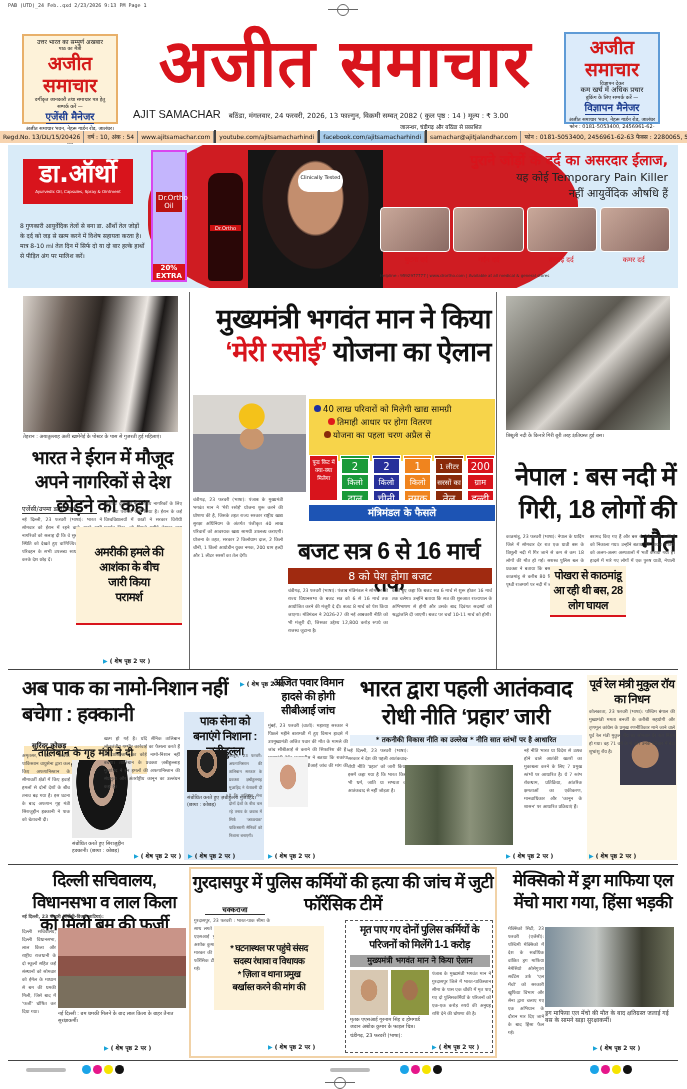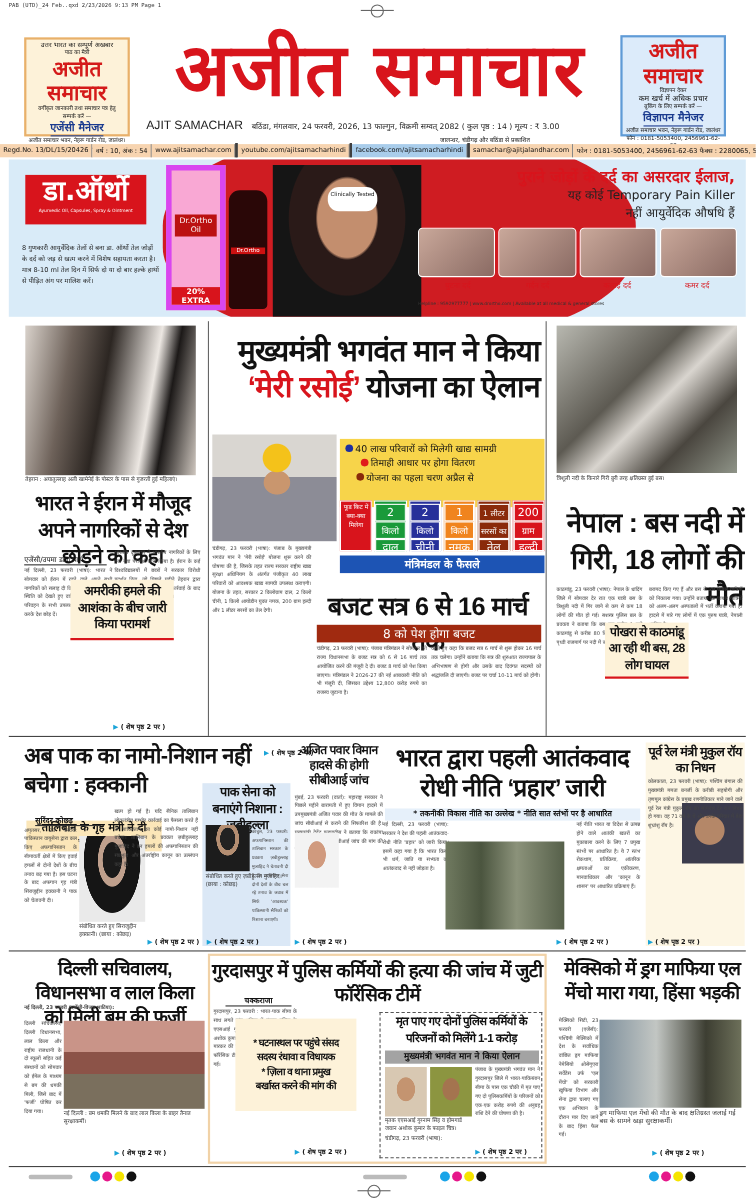--- a/index.html
+++ b/index.html
@@ -20,21 +20,21 @@
 .qr{width:13px;height:13px;background:repeating-linear-gradient(90deg,#111 0 2px,#fff 2px 3px),#111;border:1px solid #111;opacity:.8}
 .infobar{left:0;top:130px;width:687px;height:13px;display:flex;font-size:6px;align-items:center;white-space:nowrap}
 .infobar span{background:#f7d4b0;padding:2px 3px;border-right:1px solid #888;height:12px}
 .infobar .fb{background:#a9cdeb}
 .ad{left:8px;top:145px;width:670px;height:143px;background:#d9ebf8;overflow:hidden}
 .ad .swoosh{left:140px;top:-30px;width:430px;height:200px;background:#cf1c22;border-radius:50%/45%}
 .ad .logo{left:15px;top:14px;width:110px;height:45px;background:#d8141c;color:#fff;border-radius:0;text-align:center}
 .ad .logo .h{font-size:25px;font-weight:bold;line-height:30px}
 .ad .logo .s{font-size:4px}
 .ad .dsc{left:12px;top:76px;width:125px;font-size:6px;line-height:10px;color:#222}
-.box{left:143px;top:5px;width:54px;height:132px;background:#f9a8d4;border:5px solid #d946ef}
+.box{left:143px;top:5px;width:36px;height:132px;background:#c4b5fd;border:2px solid #d946ef}
 .box .bl{color:#fff;font-size:7px;background:#b11;text-align:center;margin:40px 3px 0;padding:2px}
 .box .ex{position:absolute;bottom:0;left:0;right:0;background:#d8141c;color:#fff;font-size:7px;font-weight:bold;text-align:center}
 .bottle{left:200px;top:28px;width:35px;height:108px;background:#2a0707;border-radius:10px 10px 4px 4px}
 .bottle .bl{position:absolute;top:52px;left:2px;right:2px;background:#c11;color:#fff;font-size:5px;text-align:center}
 .man{left:240px;top:5px;width:135px;height:138px;background:radial-gradient(ellipse at 50% 35%,#c38e6e 0 28%,#2a1a18 30% 55%,#151515 56%)}
 .ct{left:290px;top:25px;width:45px;height:22px;background:#fff;border-radius:10px;font-size:5px;text-align:center;padding-top:4px}
 .ad .h1{left:360px;top:5px;width:300px;text-align:right;font-size:14px;color:#d8141c;font-weight:bold}
 .ad .h2{left:360px;top:24px;width:300px;text-align:right;font-size:11px;color:#222}
 .ad .h3{left:360px;top:40px;width:300px;text-align:right;font-size:11px;color:#222}
 .thumbs{left:372px;top:62px;width:290px;display:flex;gap:3px}
@@ -148,21 +148,21 @@
 <div class="abs vr" style="left:189px;top:292px;height:377px"></div>
 <div class="abs vr" style="left:496px;top:292px;height:377px"></div>
 <div class="abs hr" style="left:8px;top:669px;width:670px"></div>
 
 <div class="abs photo" style="left:23px;top:296px;width:155px;height:136px;background:linear-gradient(100deg,#d9d2cb 0,#6e625a 25%,#2c2622 45%,#ece7e2 70%,#1c1918 80%,#cfc7bf)"></div>
 <div class="abs cap" style="left:23px;top:433px;width:160px">तेहरान : अयातुल्लाह अली खामेनेई के पोस्टर के पास से गुजरती हुई महिलाएं।</div>
 <div class="abs hd" style="left:20px;top:446px;width:165px;font-size:18.5px;line-height:24px;text-align:center">भारत ने ईरान में मौजूद अपने नागरिकों से देश छोड़ने को कहा</div>
 <div class="abs" style="left:22px;top:504px;width:75px;font-size:6.5px;border-bottom:1px solid #333">एजेंसी/उपमा डागा पार्थ</div>
 <div class="abs txt" style="left:22px;top:516px;width:80px">नई दिल्ली, 23 फरवरी (भाषा): भारत ने सोमवार को ईरान में रहने वाले अपने सभी नागरिकों को सलाह दी कि वे सुरक्षा की बिगड़ती स्थिति को देखते हुए वाणिज्यिक उड़ानों सहित परिवहन के सभी उपलब्ध साधनों का उपयोग करके देश छोड़ दें।</div>
 <div class="abs txt" style="left:104px;top:500px;width:78px">भारतीय दूतावास ने भारतीय नागरिकों के लिए एक नया परामर्श जारी किया है। ईरान के कई विश्वविद्यालयों में छात्रों ने सरकार विरोधी प्रदर्शन किए, जो पिछले महीने तेहरान द्वारा प्रदर्शनकारियों पर की गई क्रूर कार्रवाई के बाद इस तरह का पहला आयोजन था।</div>
-<div class="abs pull hd" style="left:64px;top:527px;width:94px;font-size:11.5px;line-height:15px;padding:4px">अमरीकी हमले की आशंका के बीच जारी किया परामर्श</div>
+<div class="abs pull hd" style="left:76px;top:527px;width:106px;font-size:11.5px;line-height:15px;padding:18px">अमरीकी हमले की आशंका के बीच जारी किया परामर्श</div>
 <div class="abs cont" style="left:103px;top:657px">( शेष पृष्ठ 2 पर )</div>
 
 <div class="abs hd lead-h">
     <div>मुख्यमंत्री भगवंत मान ने किया</div>
     <div><span class="redq">‘मेरी रसोई’</span><span> योजना का ऐलान</span></div>
   </div>
 <div class="abs photo" style="left:193px;top:395px;width:113px;height:97px;background:radial-gradient(circle at 52% 22%,#f4c21a 0 13%,transparent 14%),radial-gradient(ellipse at 52% 45%,#c9966e 0 14%,transparent 15%),linear-gradient(#d9d6d1 0 40%,#8c8c96 40%)"></div>
 <div class="abs bul">
   <div><i class="d" style="background:#1d2fa0" title="#1d2fa0"></i><span>40 लाख परिवारों को मिलेगी खाद्य सामग्री</span></div>
   <div style="padding-left:14px"><i class="d" style="background:#e01b1b"></i><span>तिमाही आधार पर होगा वितरण</span></div>

